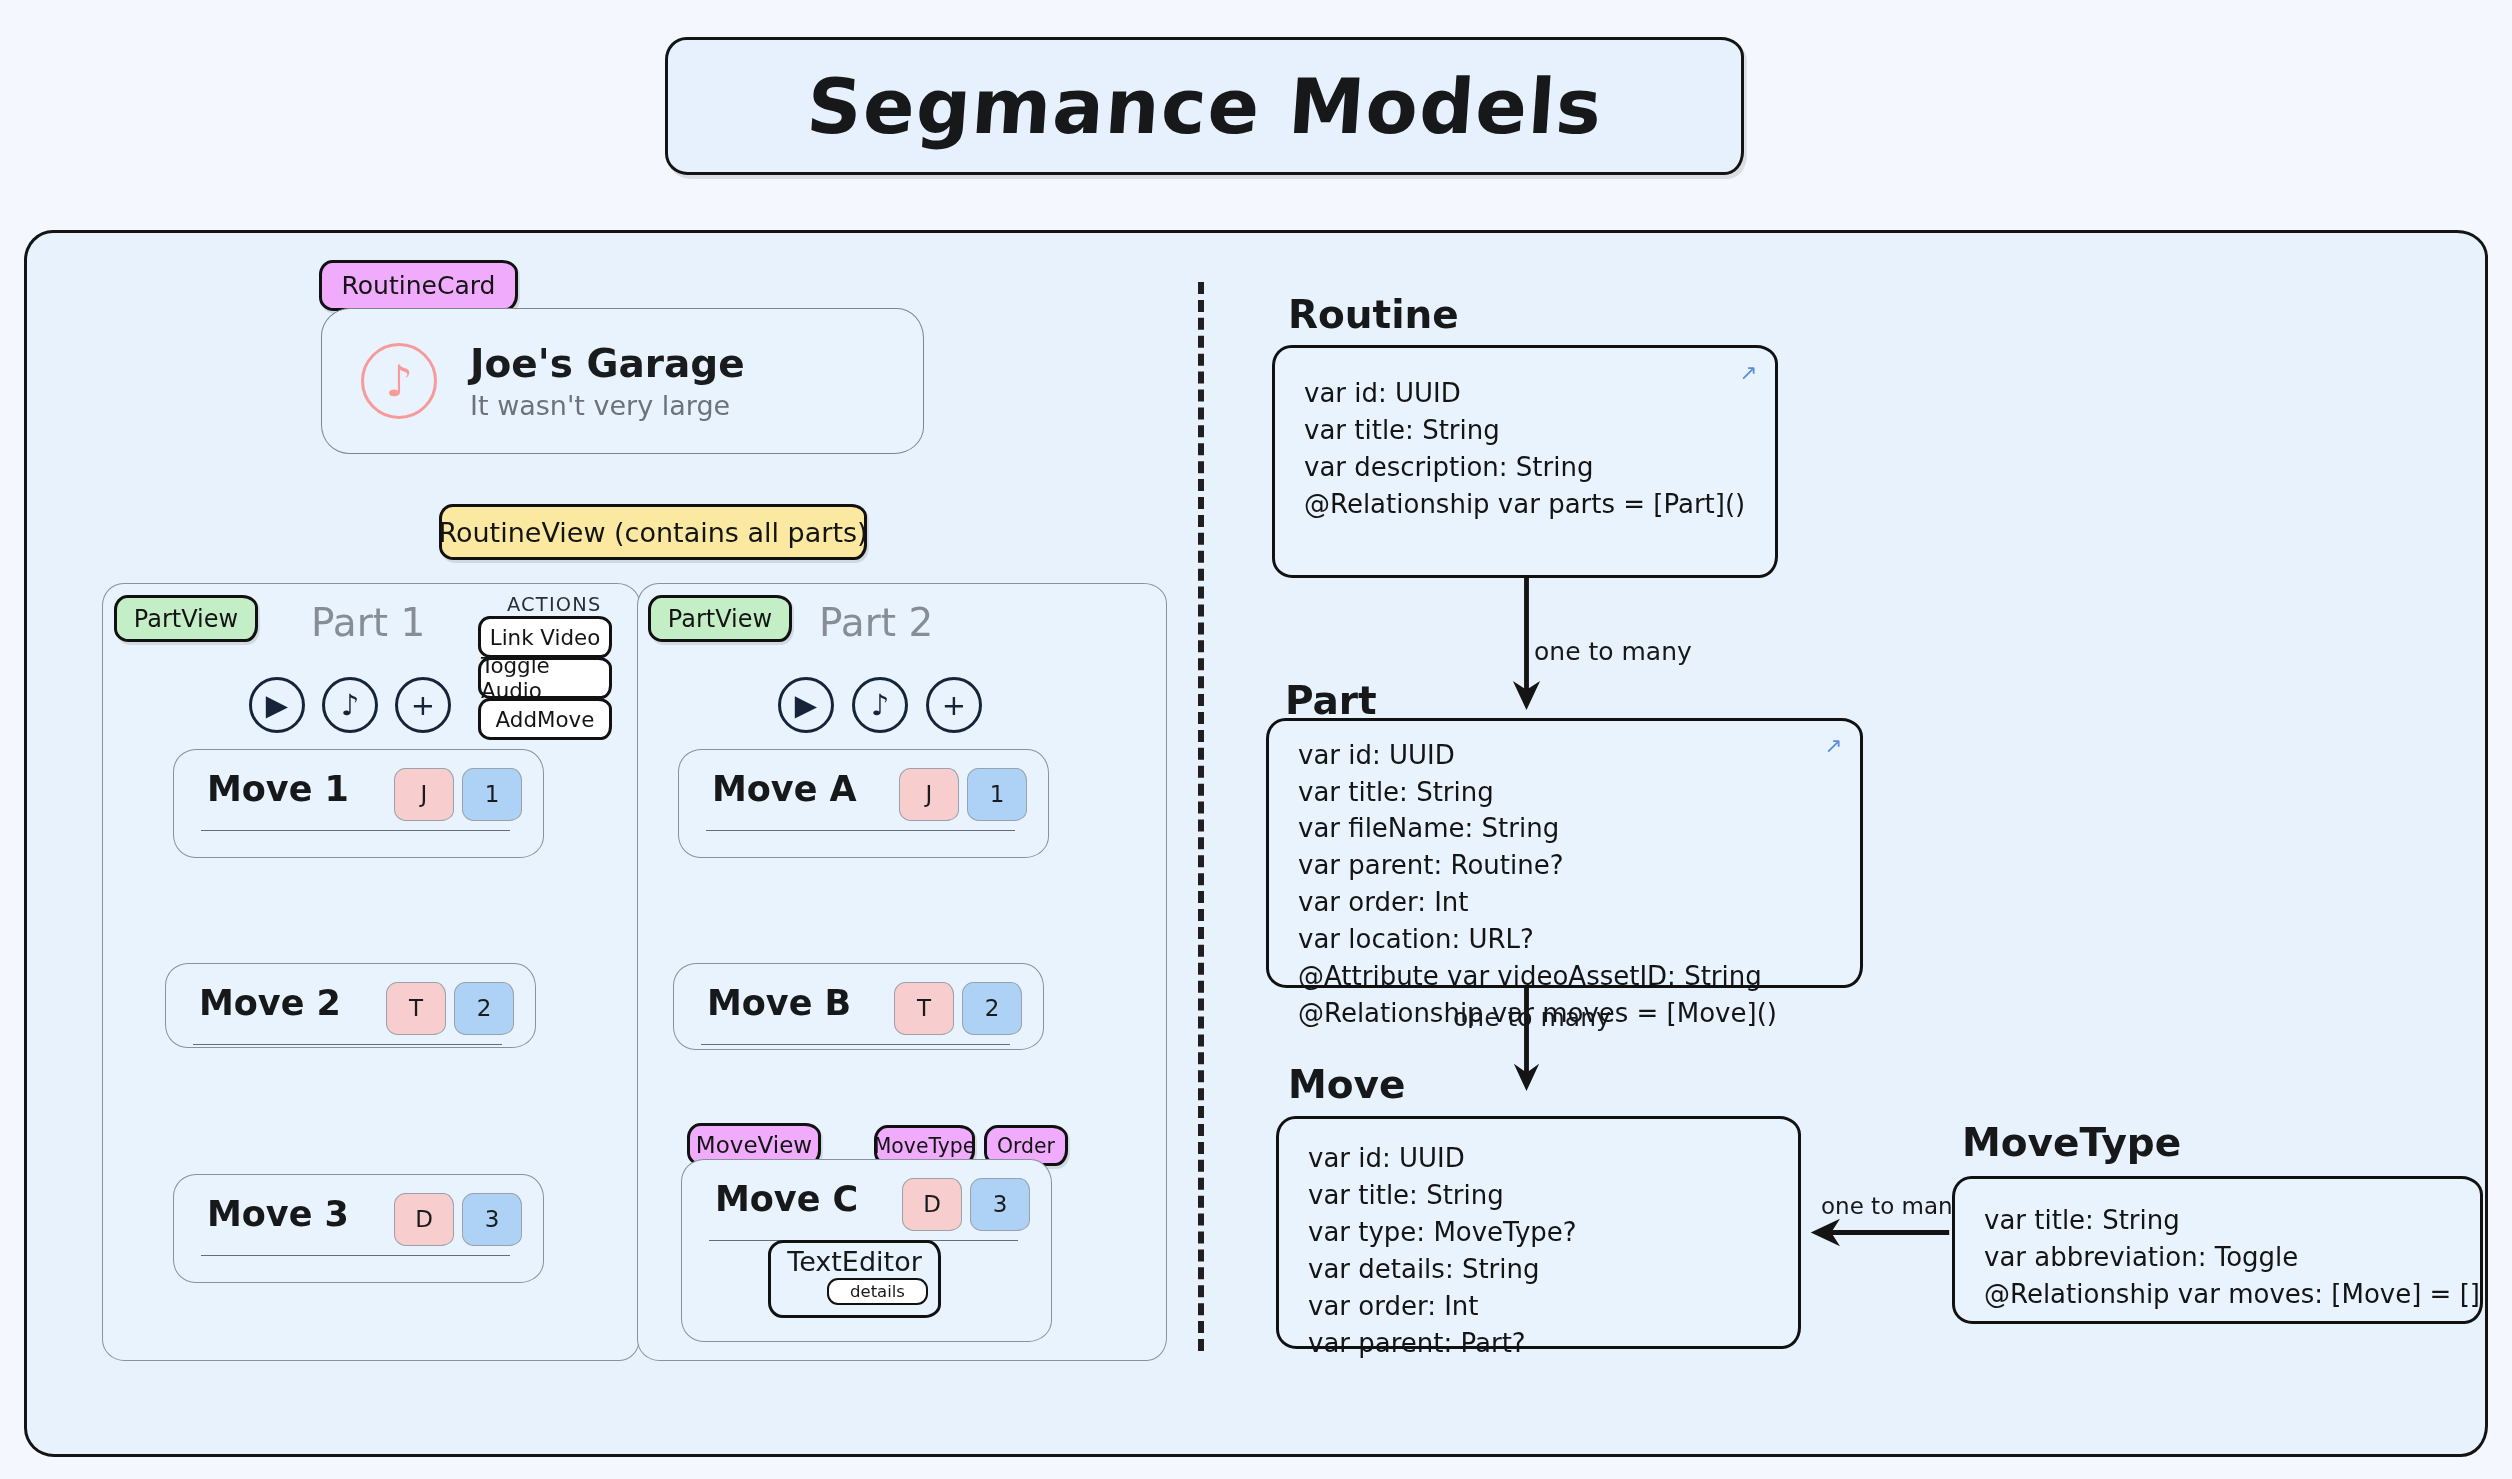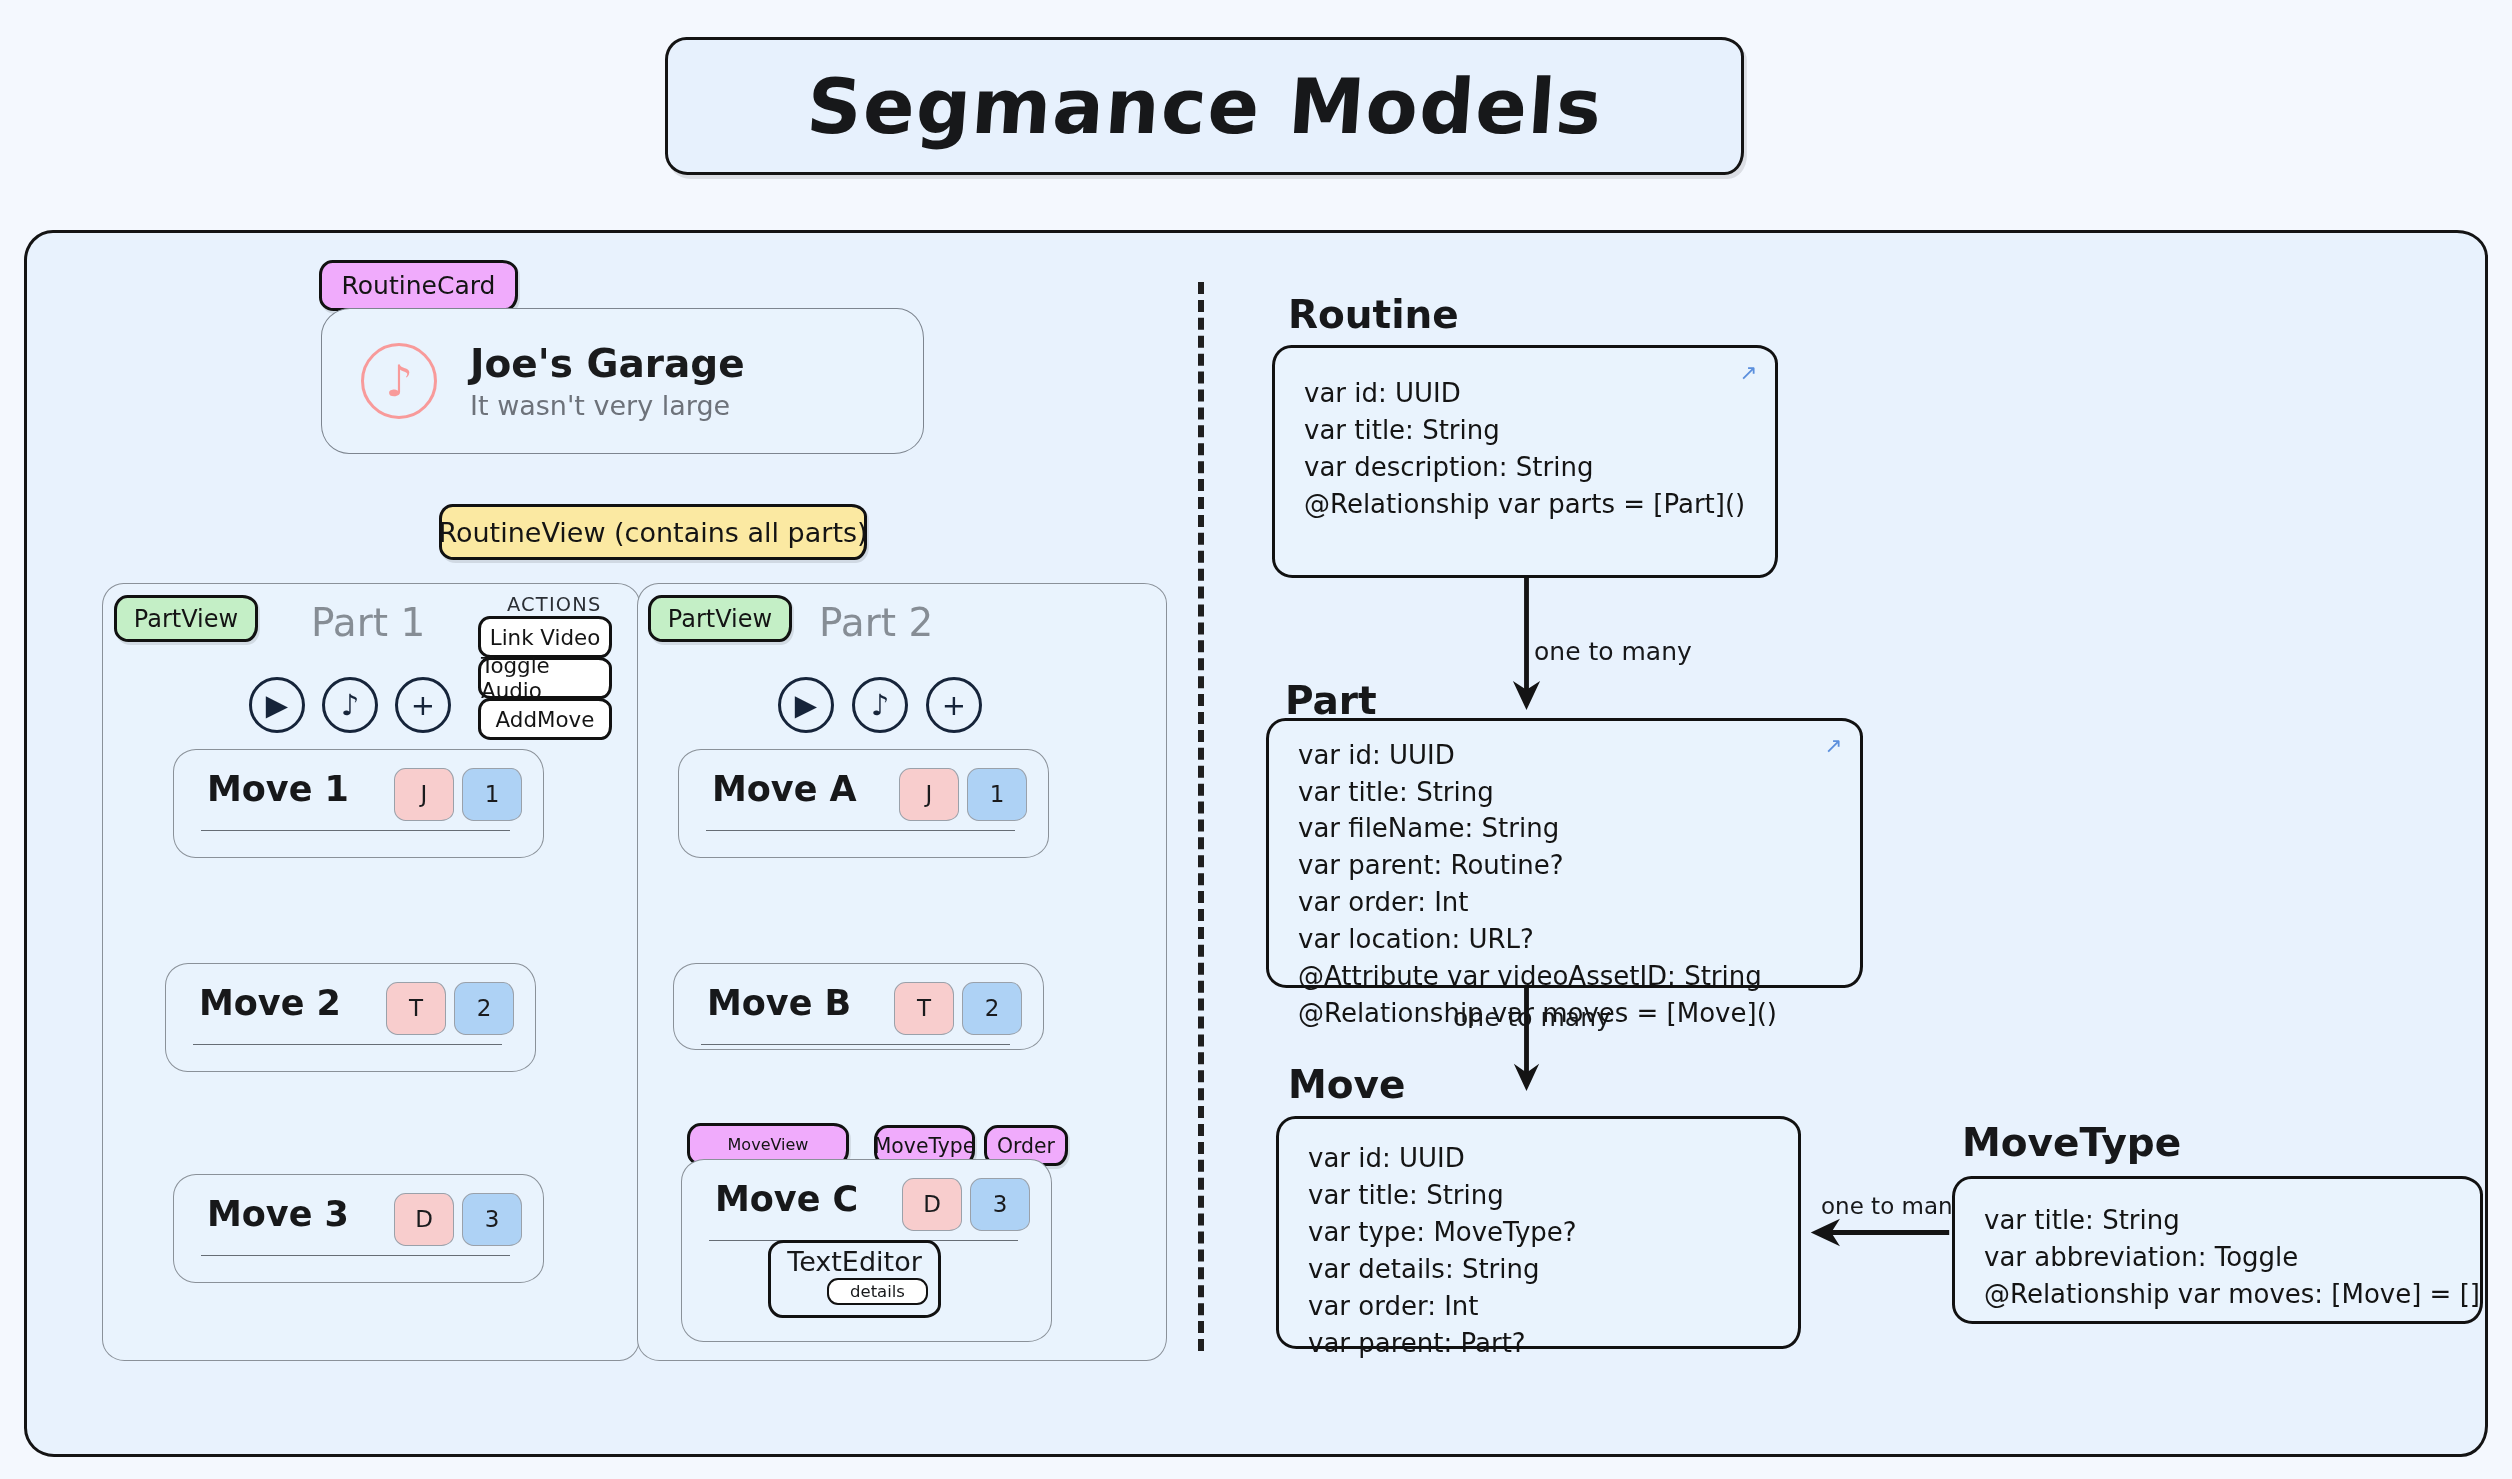--- a/index.html
+++ b/index.html
@@ -212,21 +212,21 @@
   <div class="action-btn" style="left:478px; top:657px;">Toggle Audio</div>
   <div class="action-btn" style="left:478px; top:698px;">AddMove</div>
 
   <div class="move-row" style="left:173px; top:749px; width:371px; height:109px;">
     <div class="move-name">Move 1</div>
     <div class="move-badge badge-type" style="left:220px;">J</div>
     <div class="move-badge badge-order" style="left:288px;">1</div>
     <div class="move-rule" style="left:27px; top:80px; width:309px;"></div>
   </div>
 
-  <div class="move-row" style="left:165px; top:963px; width:371px; height:109px;">
+  <div class="move-row" style="left:165px; top:963px; width:371px; height:85px;">
     <div class="move-name">Move 2</div>
     <div class="move-badge badge-type" style="left:220px;">T</div>
     <div class="move-badge badge-order" style="left:288px;">2</div>
     <div class="move-rule" style="left:27px; top:80px; width:309px;"></div>
   </div>
 
   <div class="move-row" style="left:173px; top:1174px; width:371px; height:109px;">
     <div class="move-name">Move 3</div>
     <div class="move-badge badge-type" style="left:220px;">D</div>
     <div class="move-badge badge-order" style="left:288px;">3</div>
@@ -249,21 +249,21 @@
     <div class="move-rule" style="left:27px; top:80px; width:309px;"></div>
   </div>
 
   <div class="move-row" style="left:673px; top:963px; width:371px; height:87px;">
     <div class="move-name">Move B</div>
     <div class="move-badge badge-type" style="left:220px;">T</div>
     <div class="move-badge badge-order" style="left:288px;">2</div>
     <div class="move-rule" style="left:27px; top:80px; width:309px;"></div>
   </div>
 
-  <div class="tag" style="left:687px; top:1123px; width:162px; height:43px; font-size:16px;">MoveView</div>
+  <div class="tag" style="left:687px; top:1123px; width:134px; height:43px; font-size:23px;">MoveView</div>
   <div class="tag" style="left:874px; top:1125px; width:101px; height:41px; font-size:20.4px;">MoveType</div>
   <div class="tag" style="left:984px; top:1125px; width:84px; height:41px; font-size:20.4px;">Order</div>
 
   <div class="move-row" style="left:681px; top:1159px; width:371px; height:183px;">
     <div class="move-name">Move C</div>
     <div class="move-badge badge-type" style="left:220px;">D</div>
     <div class="move-badge badge-order" style="left:288px;">3</div>
     <div class="move-rule" style="left:27px; top:80px; width:309px;"></div>
   </div>
 

